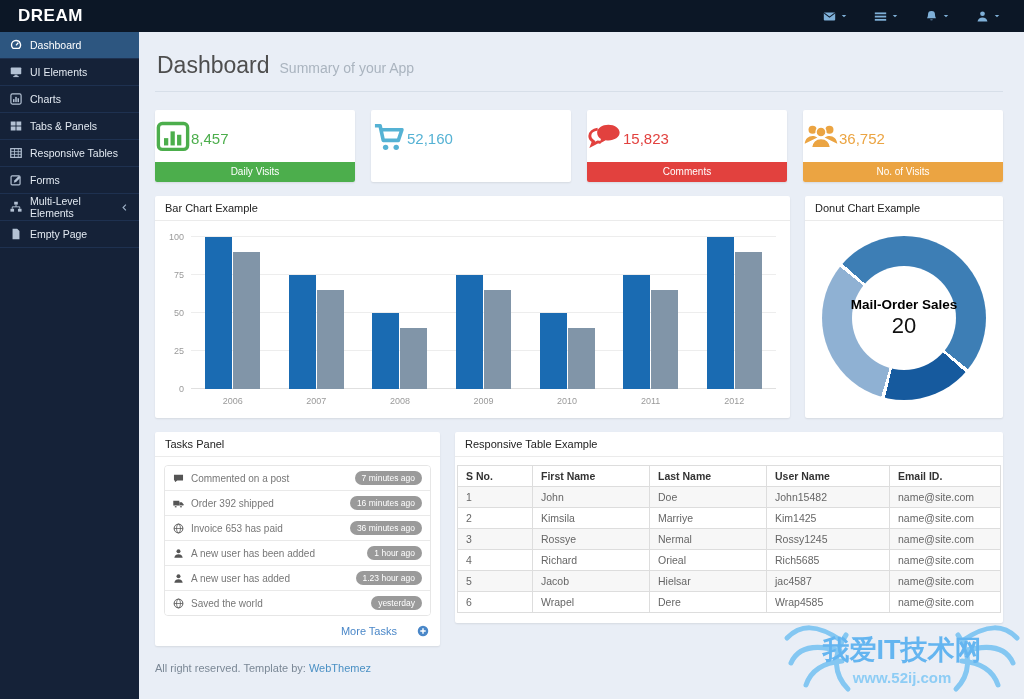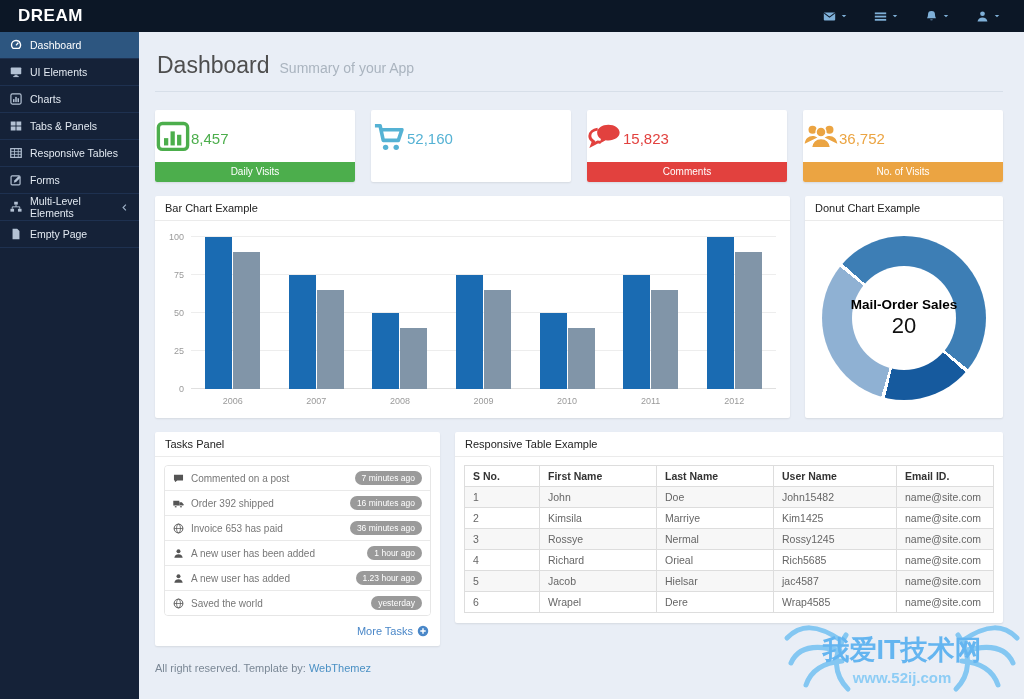--- a/index.html
+++ b/index.html
@@ -61,25 +61,25 @@
 
   .row3{display:flex;gap:15px;margin-top:14px;align-items:flex-start;}
   .tasks-panel{width:285px;flex:none;}
   .tasks-body{padding:8px 9px 5px;}
   .tasks-list{border:1px solid #e6e6e6;border-radius:4px;overflow:hidden;}
   .task-row{display:flex;align-items:center;gap:7px;padding:5px 8px;border-bottom:1px solid #e9e9e9;background:#fff;}
   .task-row:last-child{border-bottom:none;}
   .task-row .ti{color:#555;flex:none;}
   .task-text{font-size:10px;color:#777;}
   .task-badge{margin-left:auto;background:#9a9a9a;color:#fff;font-size:8.5px;padding:2px 7px;border-radius:9px;white-space:nowrap;}
-  .more-tasks{display:flex;justify-content:flex-end;align-items:center;gap:4px;padding:9px 2px 4px;color:#4a87c8;font-size:11px;cursor:pointer;}
+  .more-tasks{display:flex;justify-content:flex-end;align-items:center;gap:20px;padding:9px 2px 4px;color:#4a87c8;font-size:11px;cursor:pointer;}
   .more-tasks .ti{color:#4a87c8;}
 
   .table-panel{flex:1;}
-  .table-body{padding:8px 9px 10px;}
+  .table-body{padding:8px 2px 10px;}
   table{width:100%;border-collapse:collapse;}
   th,td{border:1px solid #ddd;padding:4px 8px;text-align:left;}
   th{font-size:10.5px;color:#333;font-weight:bold;}
   td{font-size:10.5px;color:#666;}
   tbody tr:nth-child(odd){background:#f7f7f7;}
   th.c0{width:58px;}th.c1{width:100px;}th.c2{width:100px;}th.c3{width:106px;}
 
   .footer{margin-top:16px;font-size:11px;color:#7b8896;padding-bottom:8px;}
   .footer a{color:#4a90c4;text-decoration:none;cursor:pointer;}
 

